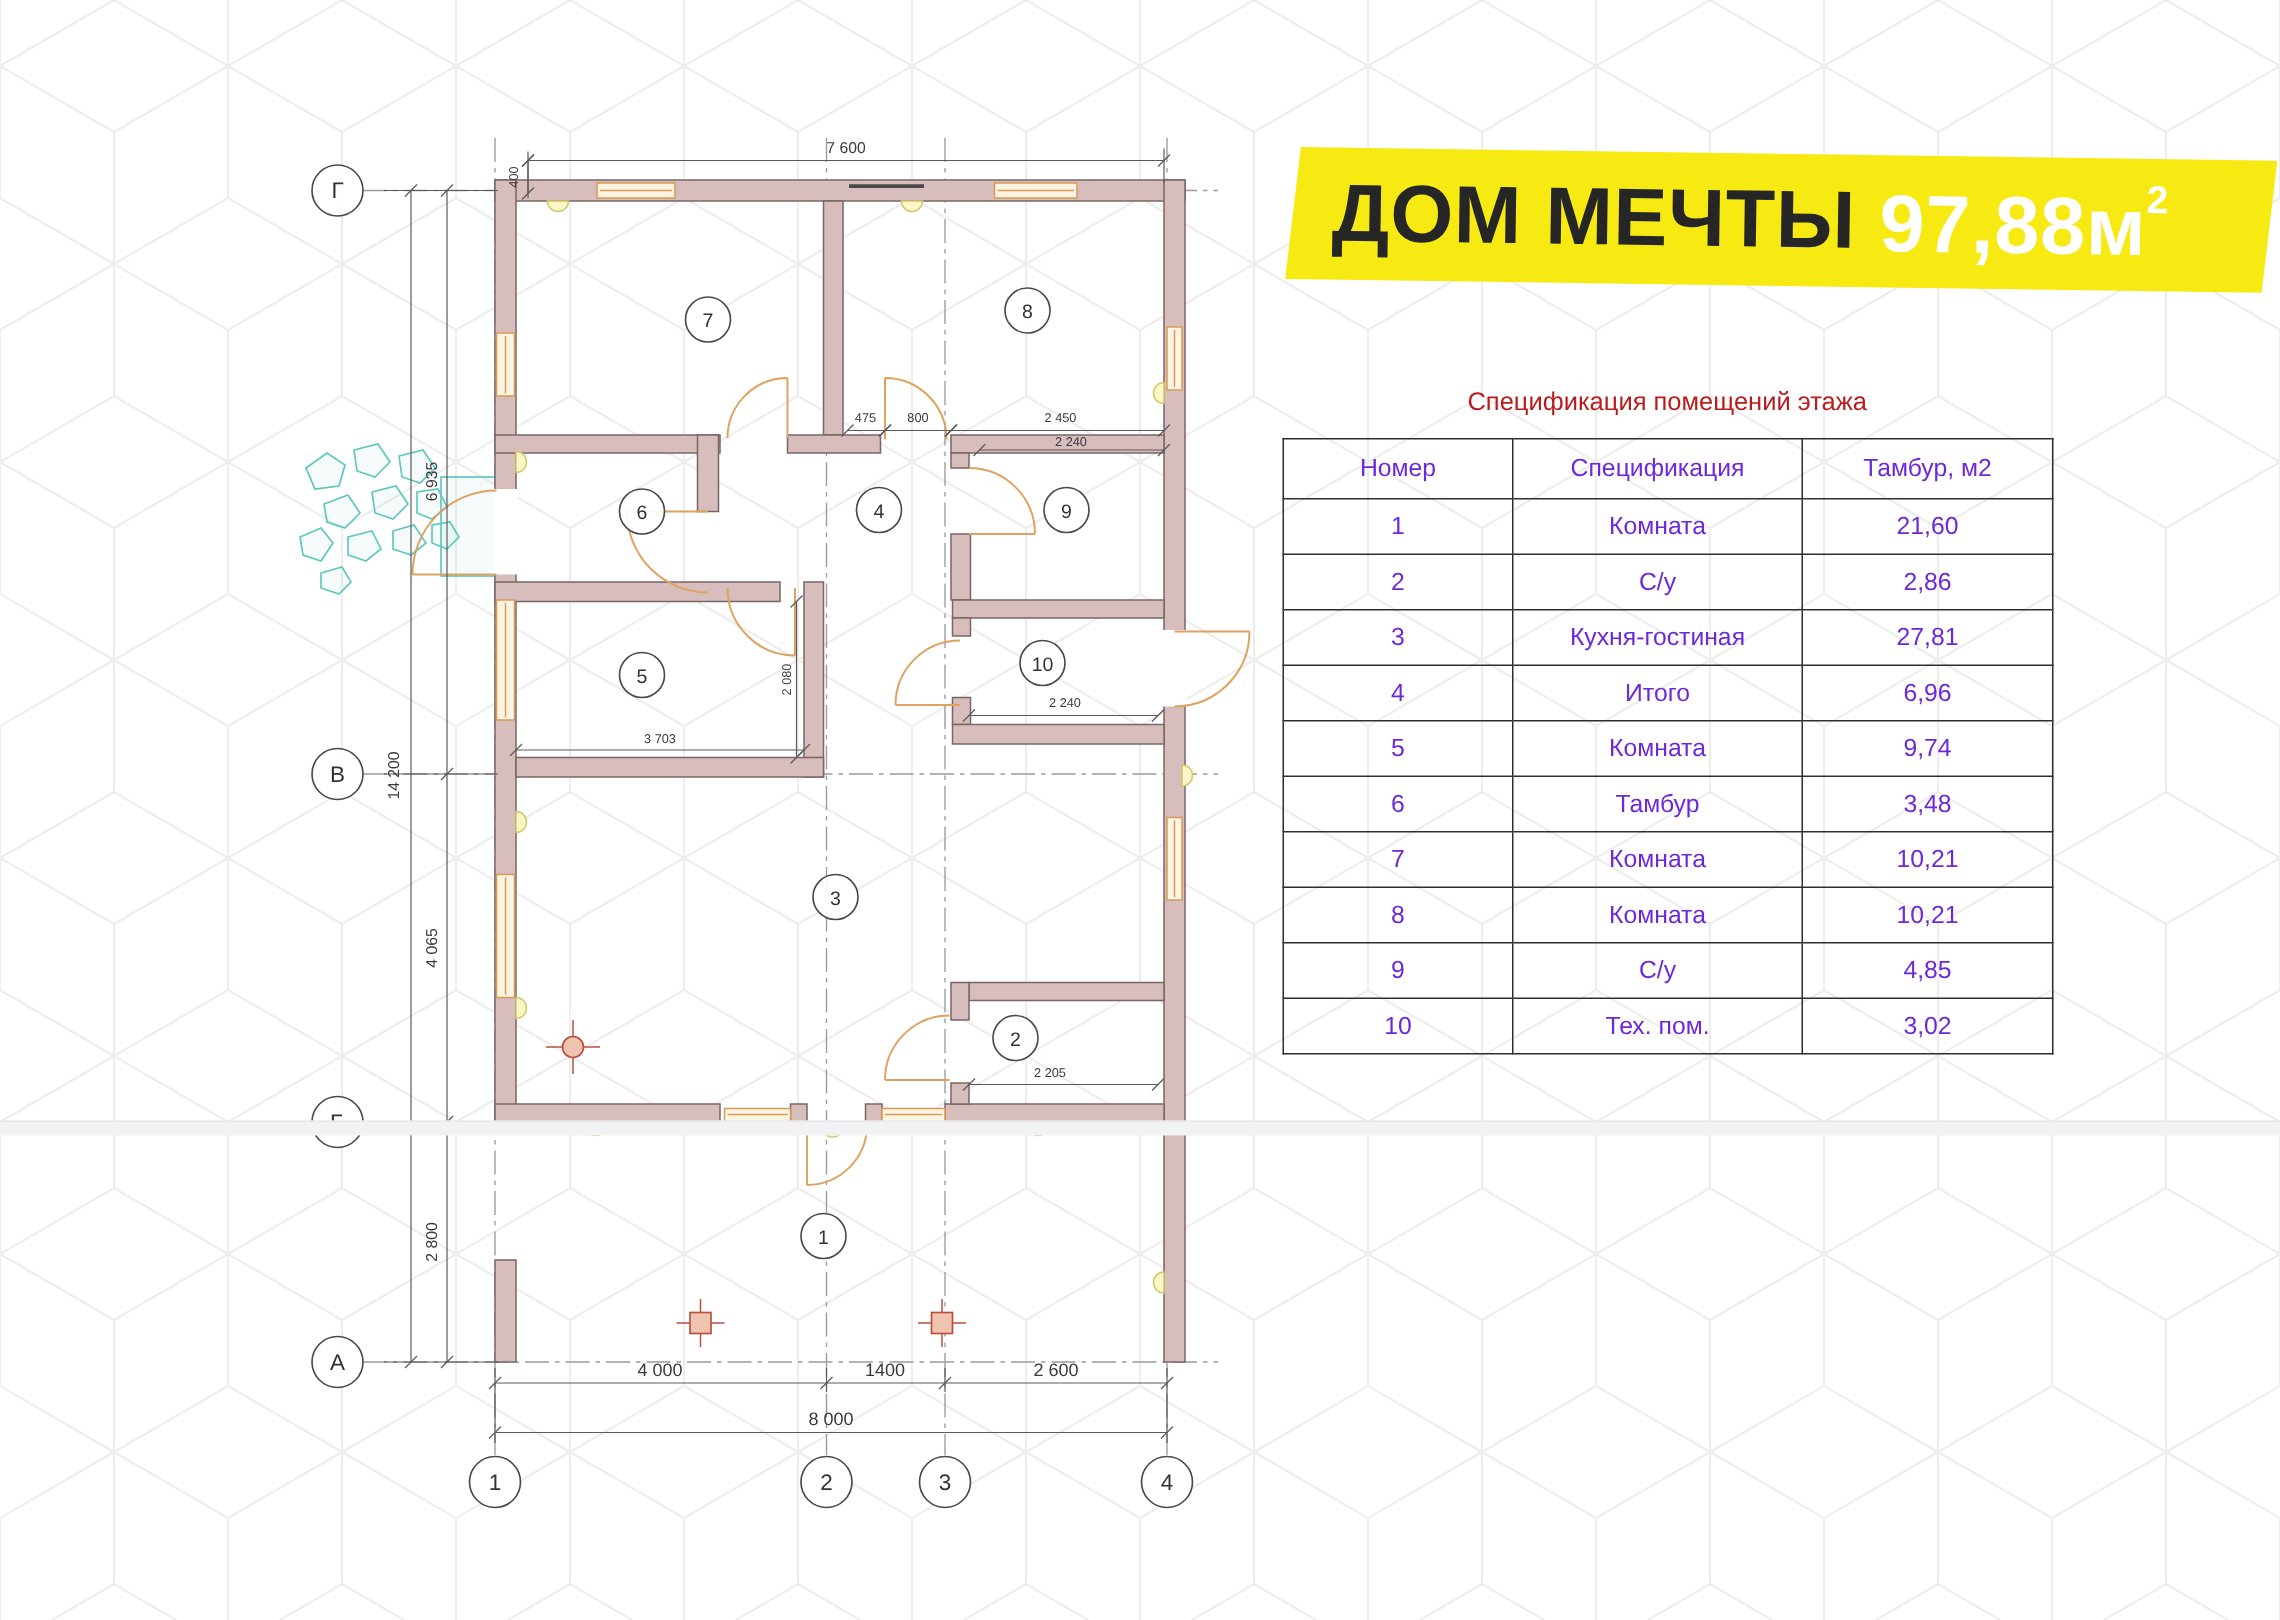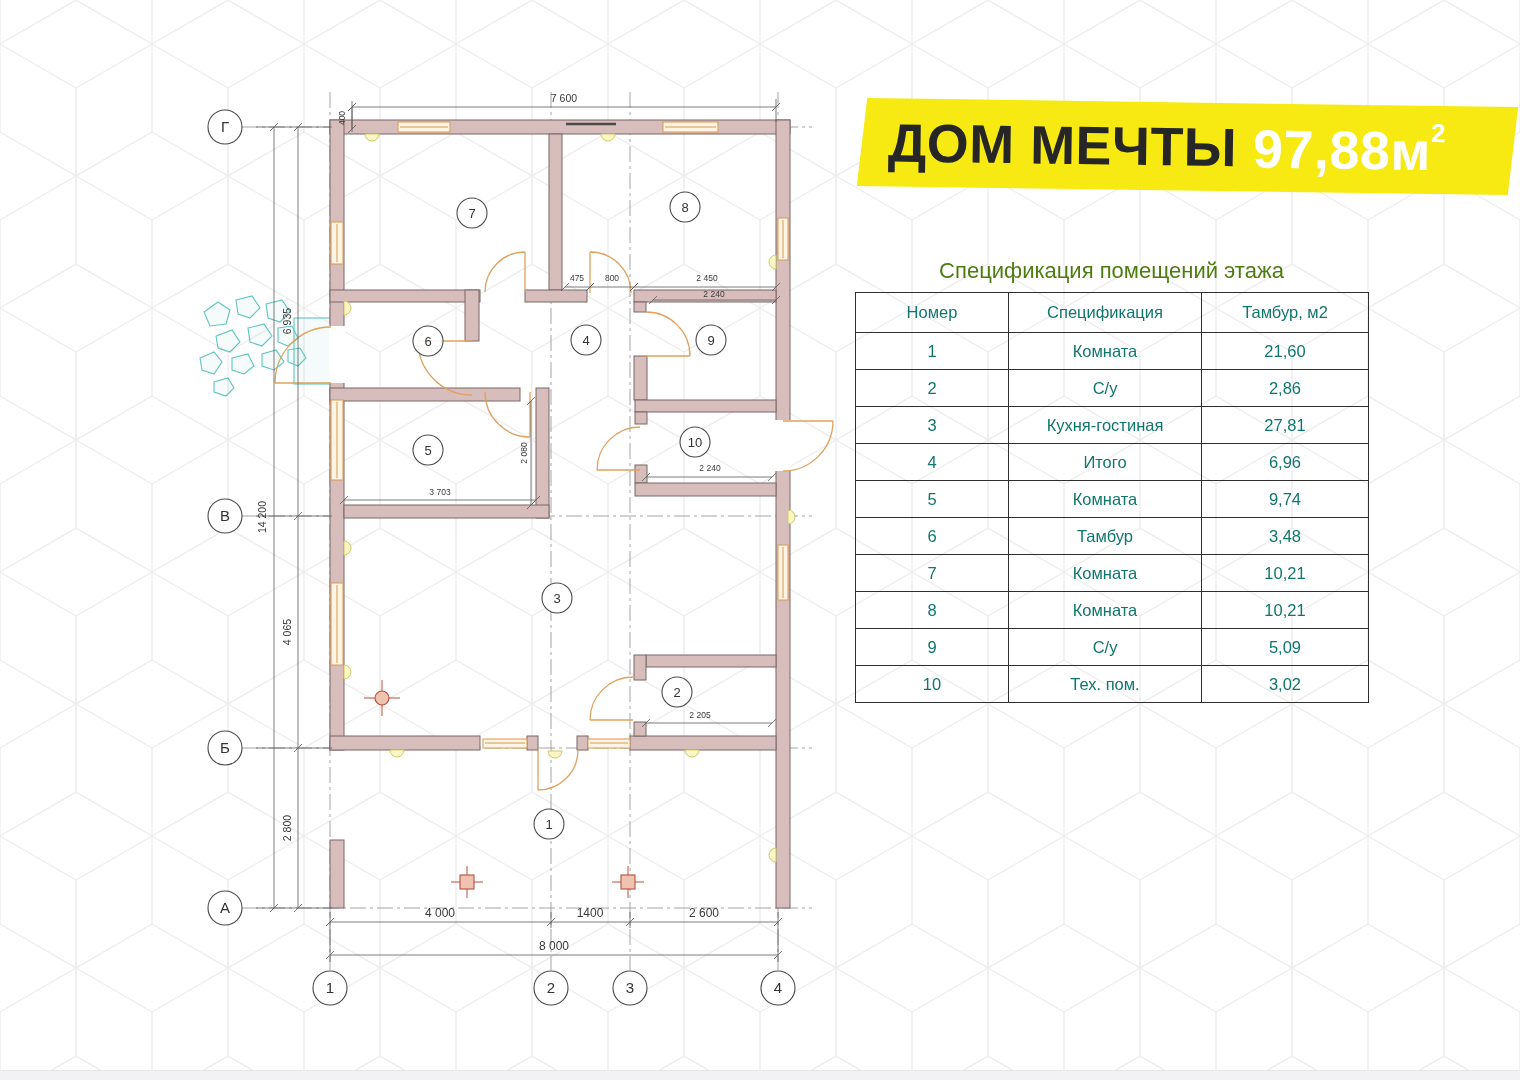--- a/index.html
+++ b/index.html
@@ -1,17 +1,17 @@
 <!DOCTYPE html>
 <html style="--wall_fill: #d8bdbd; --wall_stroke: #7a6666; --door_orange: #dfa25e; --window_orange: #d89a55; --teal: #5ec6bf; --red_marker: #b5503c; --vent_yellow: #cfc96a; --banner_yellow: #f7e912;"><head>
 <meta charset="utf-8">
 <style>
   html,body{margin:0;padding:0;width:1520px;height:1080px;overflow:hidden;
     font-family:"Liberation Sans",sans-serif;background:#ffffff;}
-  #stage{position:relative;width:1520px;height:1080px;text-decoration:underline;}
+  #stage{position:relative;width:1520px;height:757px;text-decoration:underline;}
   #plan-svg{position:absolute;left:0;top:0;}
 
   
   .cube{stroke:#ededed;stroke-width:1.4;fill:none}
   .wall{fill:var(--wall_fill,#d8bdbd);stroke:var(--wall_stroke,#7a6666);stroke-width:1}
   .cut{fill:#ffffff;stroke:none}
   .win{fill:#fdf4e3;stroke:var(--window_orange,#d89a55);stroke-width:1}
   .winline{stroke:var(--window_orange,#d89a55);stroke-width:1;fill:none}
   .door{stroke:var(--door_orange,#dfa25e);stroke-width:1.3;fill:none}
   .axisline{stroke:#9a9a9a;stroke-width:0.9;stroke-dasharray:16 4 3 4;fill:none}
@@ -32,23 +32,23 @@
     background:var(--banner_yellow,#f7e912);transform:skewX(-6deg) rotate(0.8deg);
     transform-origin:left center;}
   .banner-inner{transform:skewX(6deg);height:100%;display:flex;align-items:center;
     padding-left:26px;white-space:nowrap;font-weight:bold;font-size:54px;letter-spacing:0.5px;}
   .banner-black{color:#262626;margin-right:16px;}
   .banner-white{color:#ffffff;}
   .banner-white sup{font-size:26px;vertical-align:28px;}
 
   
   .spec-title{position:absolute;left:855px;top:258px;width:513px;text-align:center;
-    font-size:22px;color:#4d7c0f;}
+    font-size:17px;color:#b91c1c;}
   table.spec{position:absolute;left:855px;top:292px;border-collapse:collapse;
-    table-layout:fixed;font-size:16.5px;color:#0f766e;}
+    table-layout:fixed;font-size:16.5px;color:#6d28d9;}
   table.spec th,table.spec td{border:1px solid #2e2e2e;text-align:center;
     font-weight:normal;padding:0;}
   table.spec th{height:39px;}
   table.spec td{height:36px;}
   table.spec .blank{border:none;}
   .footer-strip{position:absolute;left:0;bottom:0;width:1520px;height:9px;
     background:#f2f1f4;border-top:1px solid #e7e6ea;}
 </style>
 </head>
 <body>
@@ -368,21 +368,21 @@
           <td>10,21</td>
         </tr>
         <tr>
           <td>8</td>
           <td>Комната</td>
           <td>10,21</td>
         </tr>
         <tr>
           <td>9</td>
           <td>С/у</td>
-          <td>5,09</td>
+          <td>4,85</td>
         </tr>
         <tr>
           <td>10</td>
           <td>Тех. пом.</td>
           <td>3,02</td>
         </tr>
       </tbody>
 </table>
 
 <div class="footer-strip"></div>

